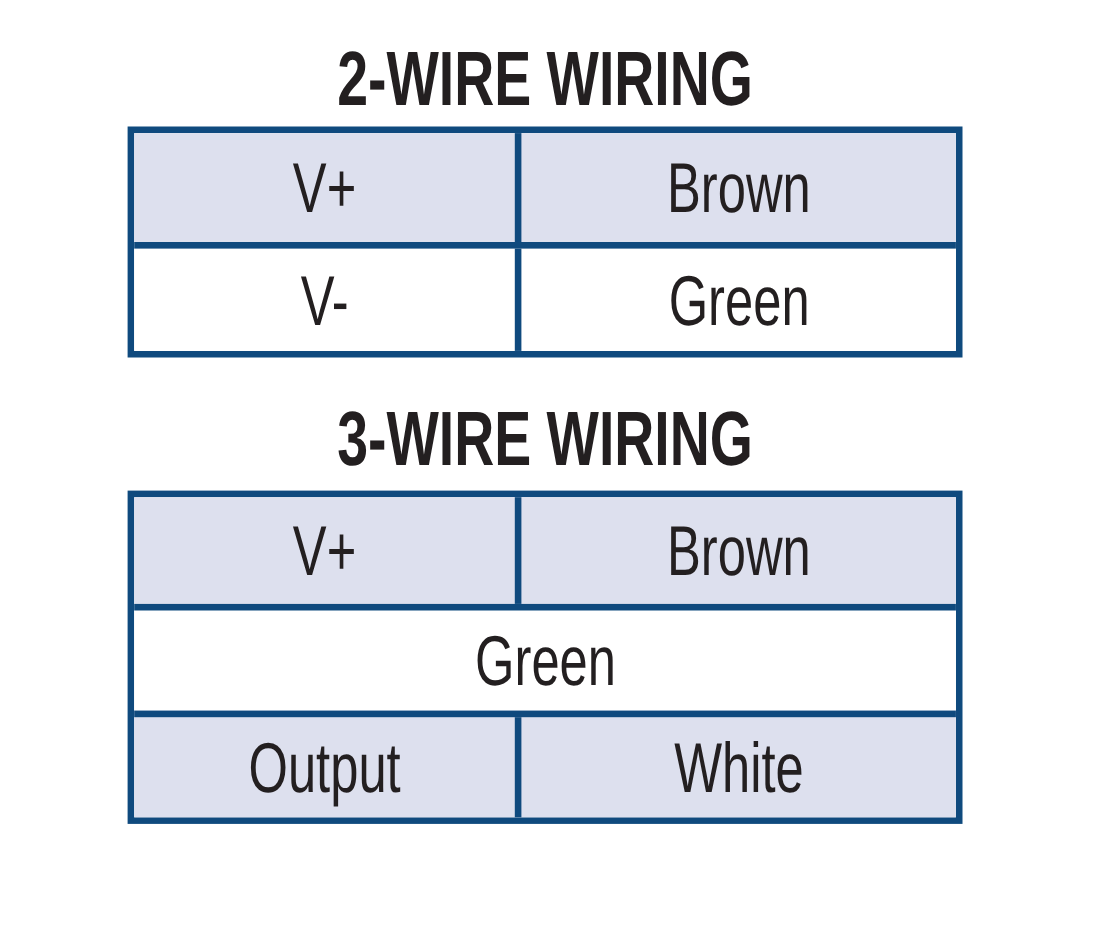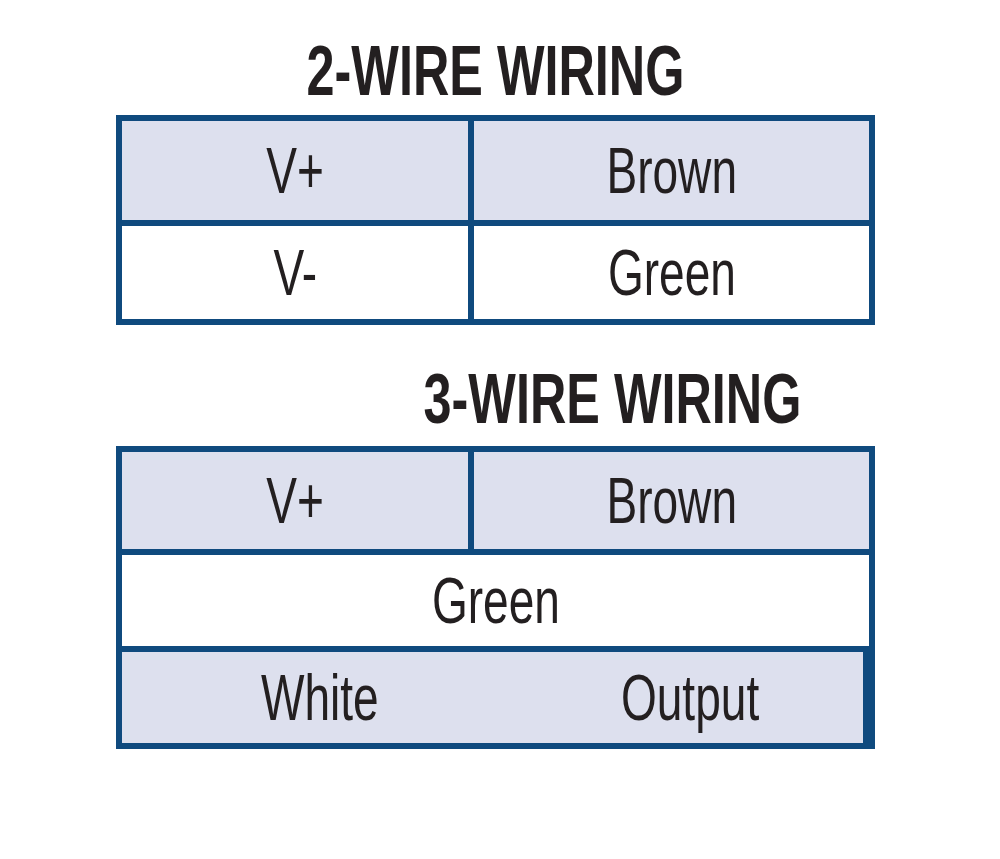--- a/index.html
+++ b/index.html
@@ -22,21 +22,21 @@
     position: absolute;
     left: 116px; width: 759px;
     text-align: center;
     font-size: 70px;
     line-height: 70px;
     font-weight: 700;
     color: var(--text-color);
     white-space: nowrap;
   }
   #title-2wire { top: 36px; }
-  #title-3wire { top: 364px; text-align: right; }
+  #title-3wire { top: 364px; }
 
   .condensed {
     display: inline-block;
     transform: scaleX(0.72);
     transform-origin: 50% 50%;
   }
 
   .wiring-table {
     position: absolute;
     left: 116px; width: 759px;
@@ -101,22 +101,22 @@
       <div class="cell wire">
           <span class="condensed">Brown</span>
         </div>
     </div>
     <div class="table-row" data-shaded="false">
       <div class="cell wire">
           <span class="condensed">Green</span>
         </div>
     </div>
     <div class="table-row" data-shaded="true">
+      <div class="cell terminal">
+          <span class="condensed">Output</span>
+        </div>
       <div class="cell wire">
           <span class="condensed">White</span>
-        </div>
-      <div class="cell terminal">
-          <span class="condensed">Output</span>
         </div>
     </div>
   </div>
 
 </div>
 
 </body></html>

